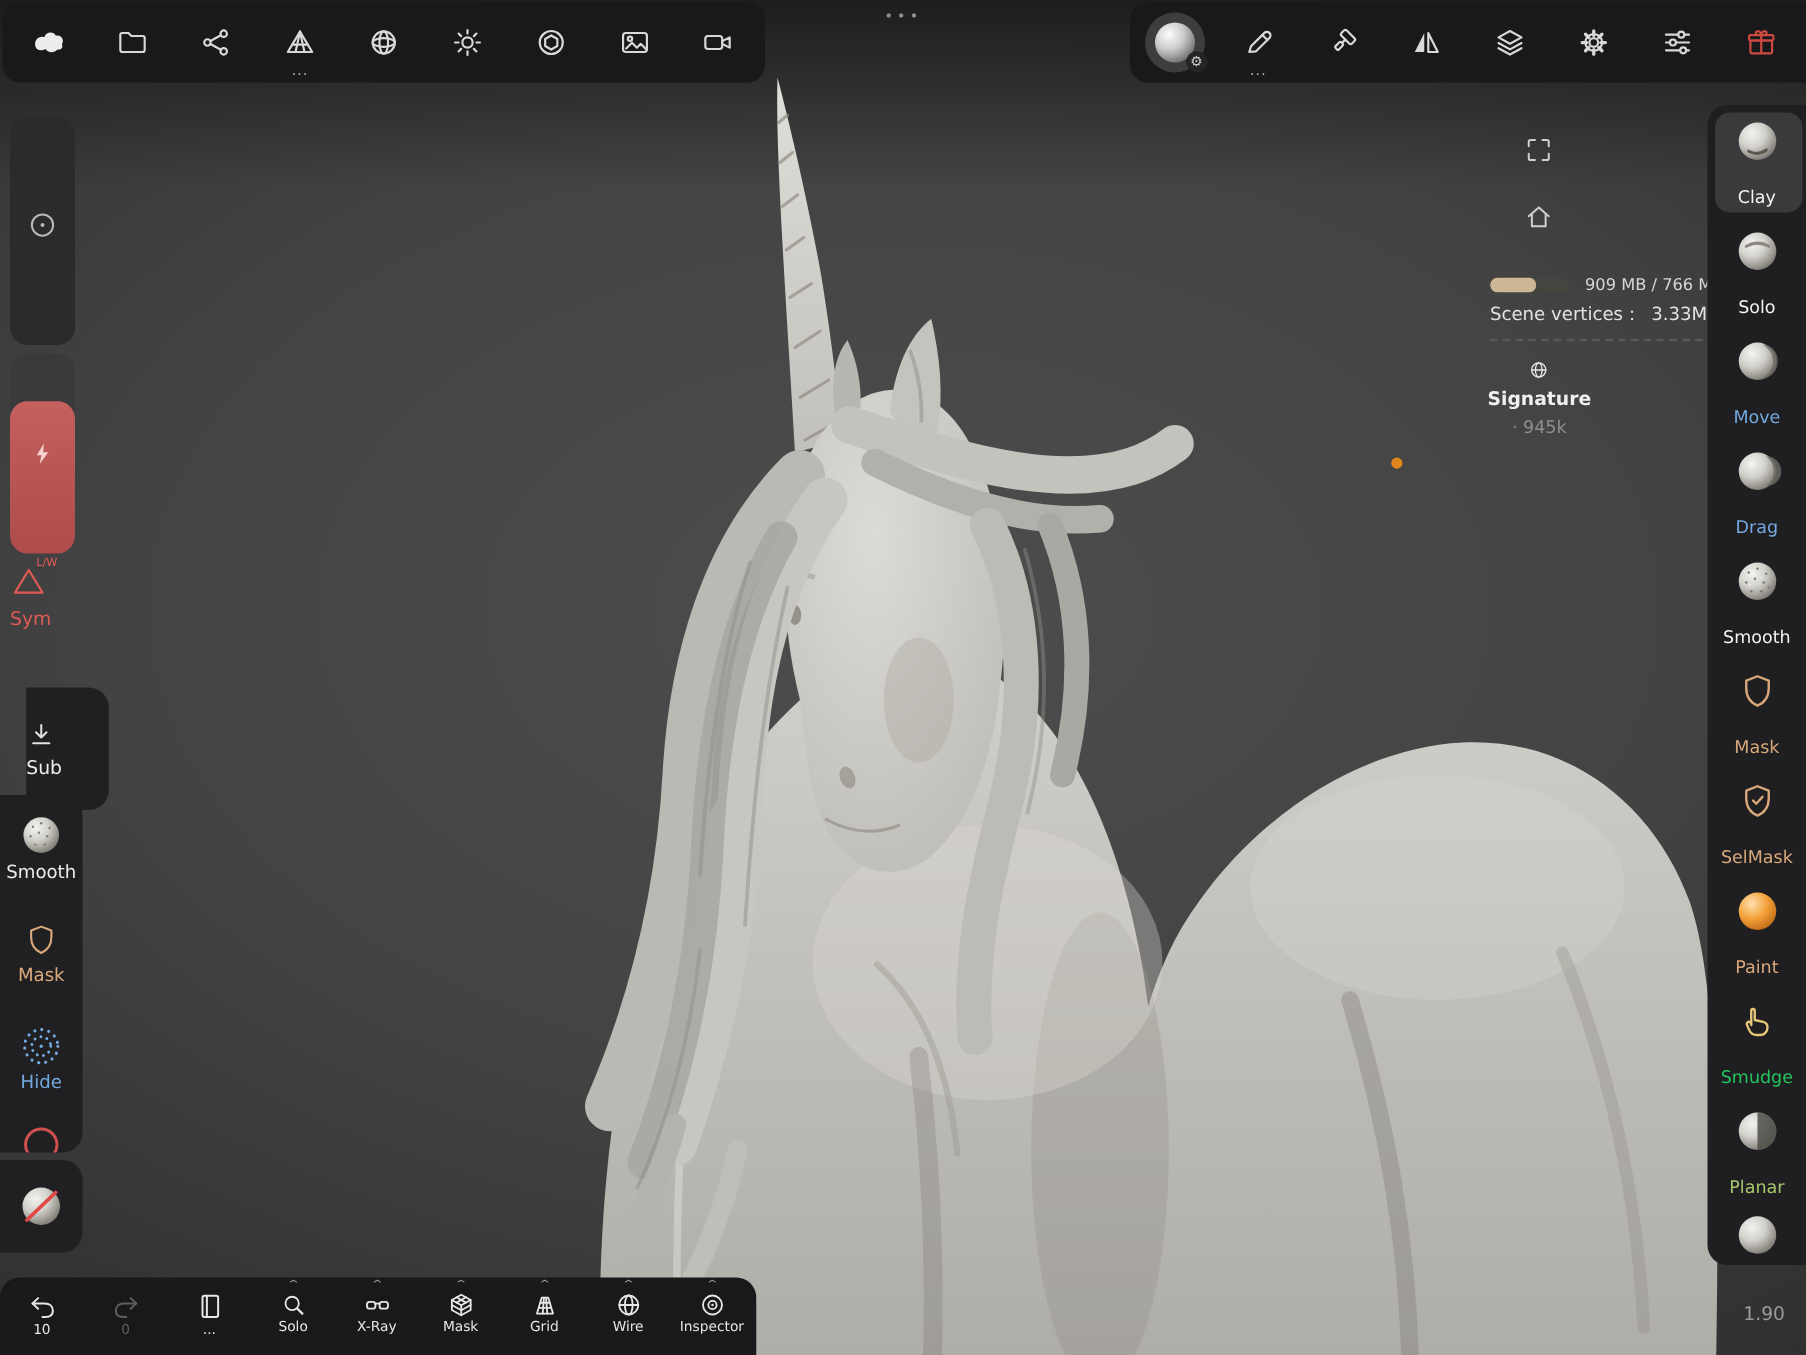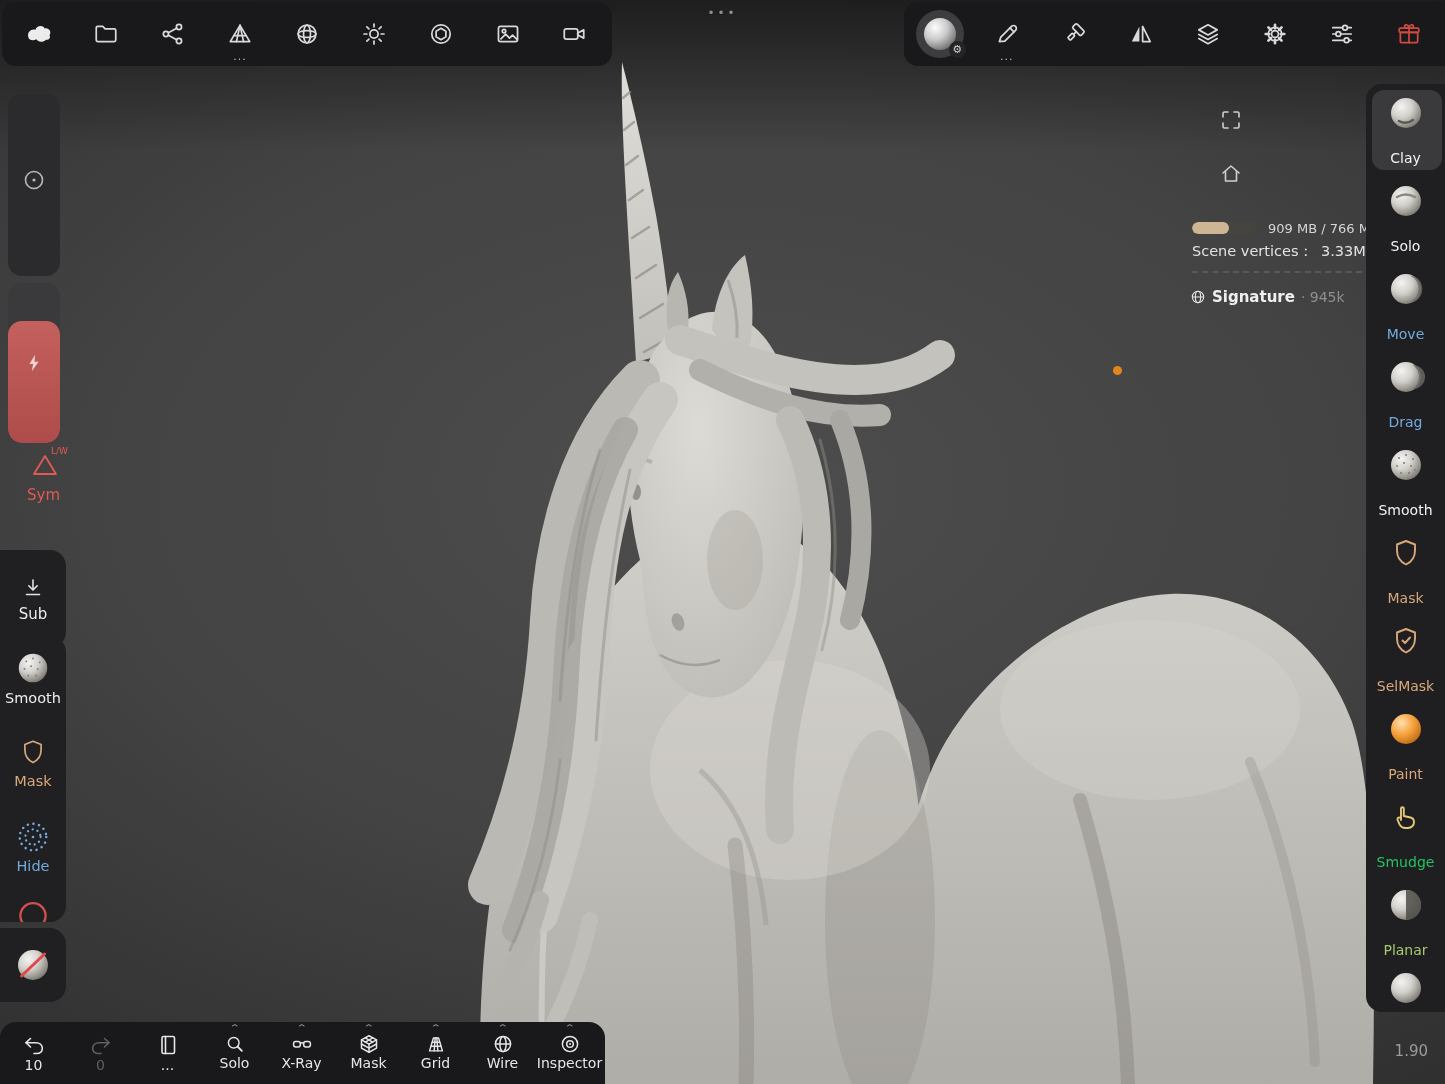--- a/index.html
+++ b/index.html
@@ -47,57 +47,57 @@
   .rt-item.selected::before{content:"";position:absolute;inset:4px 3px 4px 6px;background:#3a3a3d;border-radius:12px;z-index:0;}
   .rt-label{font-size:14px;}
 
   
   .slider-a{position:absolute;left:8px;top:94px;width:52px;height:182px;background:#2b2b2d;border-radius:14px;z-index:5;}
   .slider-a .sl-icon{position:absolute;left:50%;top:74px;transform:translateX(-50%);color:#b9b9b9;}
   .slider-b{position:absolute;left:8px;top:283px;width:52px;height:160px;background:#3a3a3c;border-radius:14px;overflow:hidden;z-index:5;}
   .slider-b .fill{position:absolute;left:0;right:0;bottom:0;height:122px;border-radius:14px;
     background:linear-gradient(#c4605d,#ad4c4a);}
   .slider-b .bolt{position:absolute;left:50%;top:82px;transform:translate(-50%,-50%);}
-  .sym-block{position:absolute;left:8px;top:452px;width:52px;text-align:right;z-index:5;}
+  .sym-block{position:absolute;left:8px;top:452px;width:52px;text-align:left;z-index:5;}
   .sym-tri{position:relative;display:inline-block;}
   .lw-tag{position:absolute;right:-8px;top:-6px;font-size:9px;color:#e05a55;}
   .sym-label{margin-top:4px;font-size:15px;color:#e05a55;}
 
   .panel-left{position:absolute;left:0;width:66px;background:#202022;border-radius:0 16px 16px 0;z-index:5;box-sizing:border-box;}
-  .panel-sub{top:550px;height:98px;display:flex;flex-direction:column;align-items:center;justify-content:center;gap:5px;}
+  .panel-sub{top:550px;height:98px;display:flex;flex-direction:column;align-items:flex-start;justify-content:center;gap:5px;margin-left:21px;}
   .panel-sub .pl-label{font-size:15px;color:#ececec;}
   .panel-tools{top:636px;height:286px;overflow:hidden;}
   .pt-item{height:84px;display:flex;flex-direction:column;align-items:center;justify-content:center;gap:2px;}
   .pt-label{font-size:14.5px;}
   .pt-partial{height:40px;display:flex;align-items:flex-start;justify-content:center;padding-top:8px;}
   .panel-nomat{top:928px;height:74px;display:flex;align-items:center;justify-content:center;}
 
   
   .bottom-bar{position:absolute;left:0;bottom:0;width:605px;height:62px;background:#19191b;
     border-radius:16px 16px 0 0;display:flex;z-index:5;}
   .bb-item{width:67px;height:100%;display:flex;flex-direction:column;align-items:center;padding-top:4px;
     box-sizing:border-box;color:#e6e6e6;position:relative;}
   .bb-item .caret{height:7px;line-height:5px;font-size:9px;color:#9a9a9a;transform:scaleX(1.6);}
   .bb-item.nocaret{padding-top:11px;}
-  .bb-label{font-size:14px;margin-top:0px;}
+  .bb-label{font-size:11px;margin-top:0px;}
   .bb-dim{color:#5f5f5f;}
 
   
   .ov{position:absolute;z-index:4;}
   .fullscreen-btn{left:1219px;top:108px;color:#cfcfcf;}
   .home-btn{left:1219px;top:162px;color:#cfcfcf;}
   .gizmo{left:1254px;top:103px;width:88px;height:88px;}
   .mem-row{left:1192px;top:219px;width:174px;height:18px;display:flex;align-items:center;overflow:hidden;}
   .mem-pill{width:64px;height:12px;border-radius:7px;background:#45443f;position:relative;flex:0 0 auto;overflow:hidden;}
   .mem-fill{position:absolute;left:0;top:0;bottom:0;width:58%;background:#cdb694;border-radius:7px;}
   .mem-text{margin-left:12px;font-size:13px;color:#d6d6d6;white-space:nowrap;}
   .vertices{left:1192px;top:242px;font-size:14.5px;color:#e2e2e2;white-space:nowrap;}
   .vertices .vv{margin-left:8px;}
   .dashes{left:1192px;top:271px;width:170px;border-top:2px dashed #595959;height:0;}
-  .signature{left:1190px;top:288px;display:flex;align-items:center;gap:6px;white-space:nowrap;}
+  .signature{left:1190px;top:288px;display:flex;align-items:center;gap:6px;white-space:nowrap;flex-direction:column;}
   .sig-name{font-weight:bold;font-size:15px;color:#efefef;}
   .sig-count{font-size:14px;color:#8f8f8f;}
   .orange-dot{left:1113px;top:366px;width:9px;height:9px;border-radius:50%;background:#e0861c;}
   .zoom-indicator{right:17px;bottom:24px;color:#9c9c9c;font-size:15px;z-index:6;position:absolute;}
 </style>
 </head>
 <body>
 
 <div class="screen">
 

